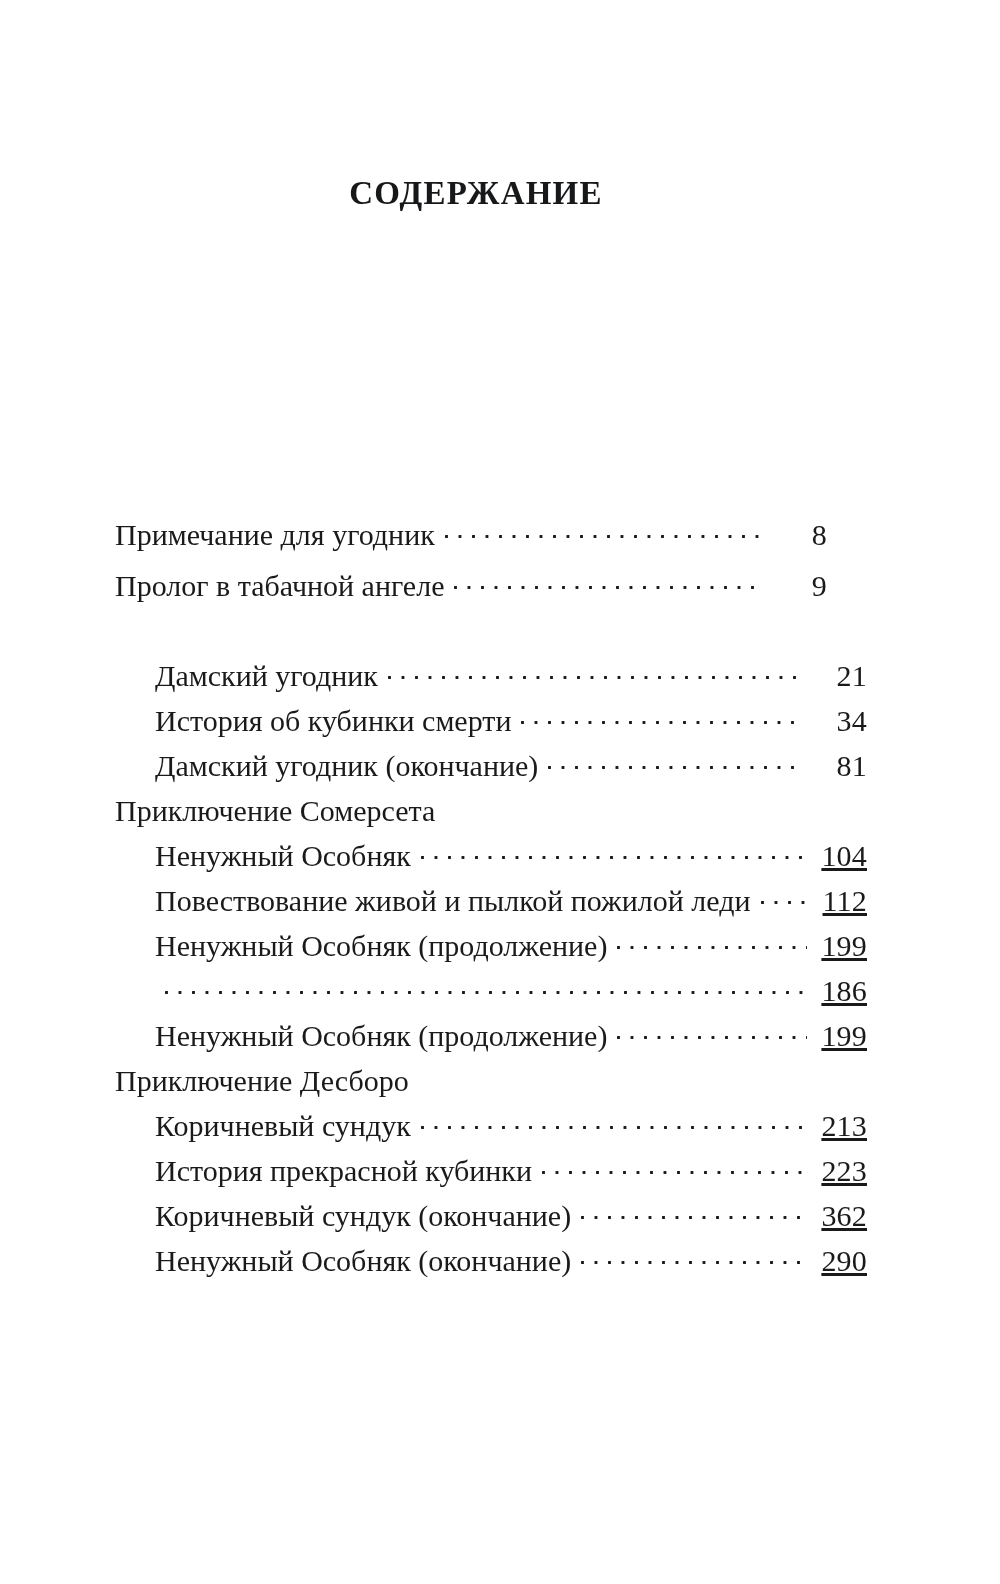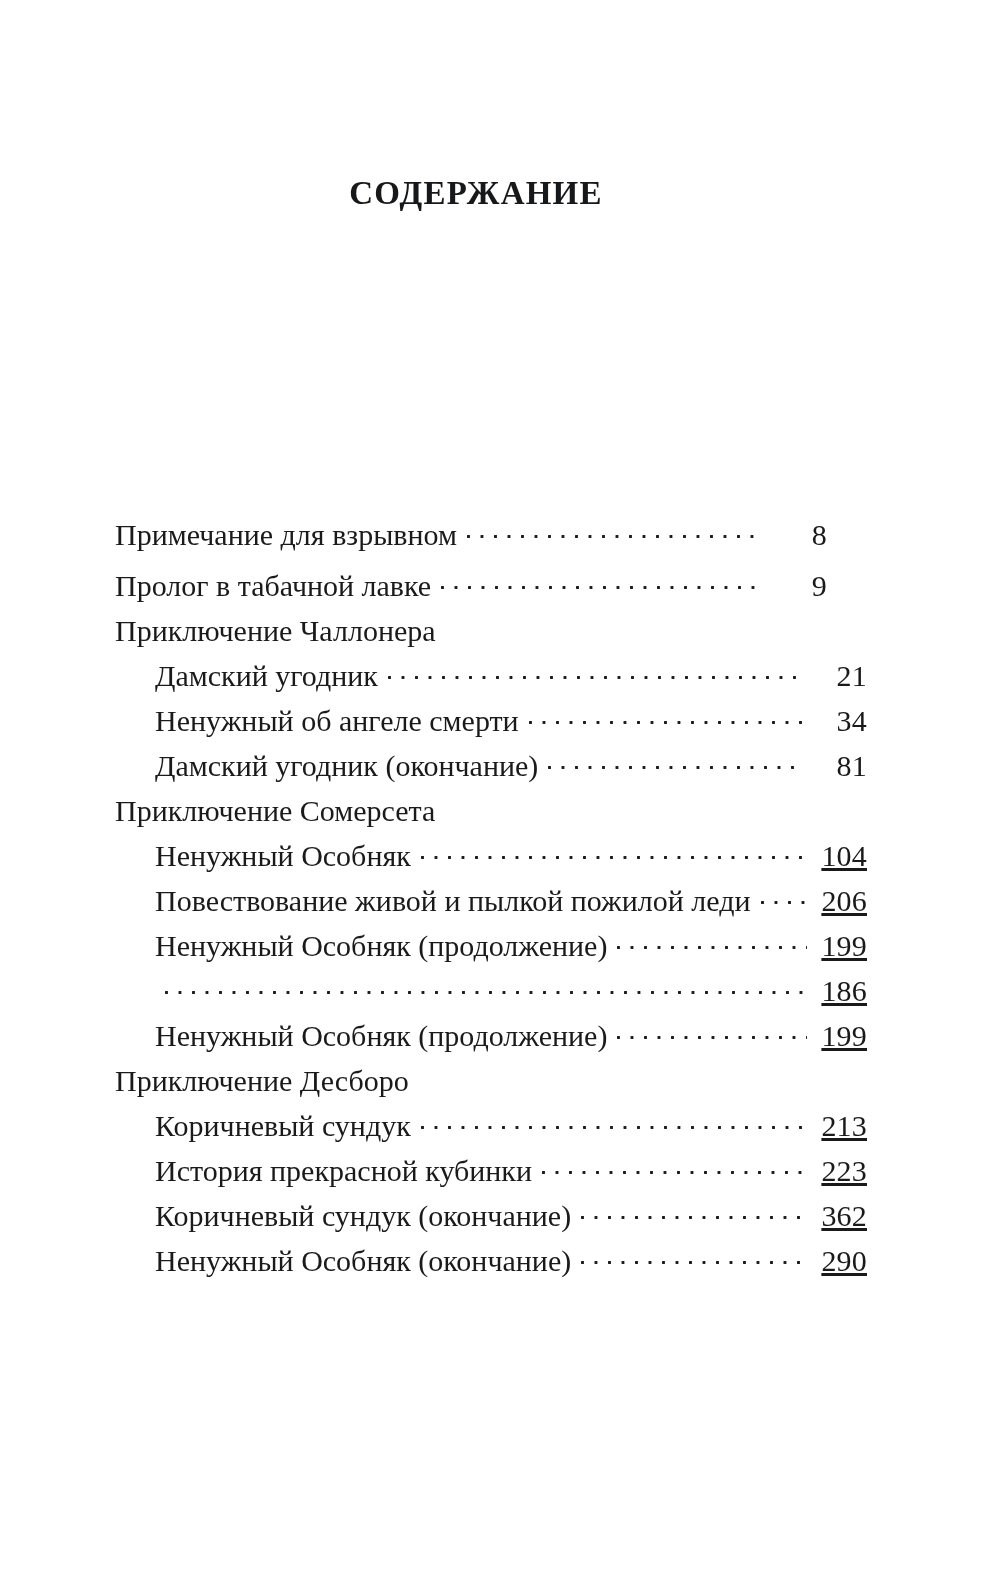--- a/index.html
+++ b/index.html
@@ -97,41 +97,40 @@
 </style>
 </head>
 <body>
 
 <div class="page">
 
   <div class="toc-title">СОДЕРЖАНИЕ</div>
 
   <div class="toc" id="toc-list">
       <div class="toc-row gap-after">
-        <span class="toc-label">Примечание для взрывном</span>
+        <span class="toc-label">Примечание для угодник</span>
         <span class="toc-leader"></span>
         <span class="toc-page w1">8</span>
       </div>
       <div class="toc-row">
-        <span class="toc-label">Пролог в табачной лавке</span>
+        <span class="toc-label">Пролог в табачной ангеле</span>
         <span class="toc-leader"></span>
         <span class="toc-page w1">9</span>
       </div>
       <div class="toc-row no-leader">
-        <span class="toc-label">Приключение Чаллонера</span>
         <span class="toc-leader"></span>
         <span class="toc-page w1"></span>
       </div>
       <div class="toc-row indent">
         <span class="toc-label">Дамский угодник</span>
         <span class="toc-leader"></span>
         <span class="toc-page w2">21</span>
       </div>
       <div class="toc-row indent">
-        <span class="toc-label">Ненужный об ангеле смерти</span>
+        <span class="toc-label">История об кубинки смерти</span>
         <span class="toc-leader"></span>
         <span class="toc-page w2">34</span>
       </div>
       <div class="toc-row indent">
         <span class="toc-label">Дамский угодник (окончание)</span>
         <span class="toc-leader"></span>
         <span class="toc-page w2">81</span>
       </div>
       <div class="toc-row no-leader">
         <span class="toc-label">Приключение Сомерсета</span>
@@ -139,21 +138,21 @@
         <span class="toc-page w1"></span>
       </div>
       <div class="toc-row indent">
         <span class="toc-label">Ненужный Особняк</span>
         <span class="toc-leader"></span>
         <span class="toc-page w3">104</span>
       </div>
       <div class="toc-row indent">
         <span class="toc-label">Повествование живой и пылкой пожилой леди</span>
         <span class="toc-leader"></span>
-        <span class="toc-page w3">206</span>
+        <span class="toc-page w3">112</span>
       </div>
       <div class="toc-row indent">
         <span class="toc-label">Ненужный Особняк (продолжение)</span>
         <span class="toc-leader"></span>
         <span class="toc-page w3">199</span>
       </div>
       <div class="toc-row indent">
         <span class="toc-leader"></span>
         <span class="toc-page w3">186</span>
       </div>

